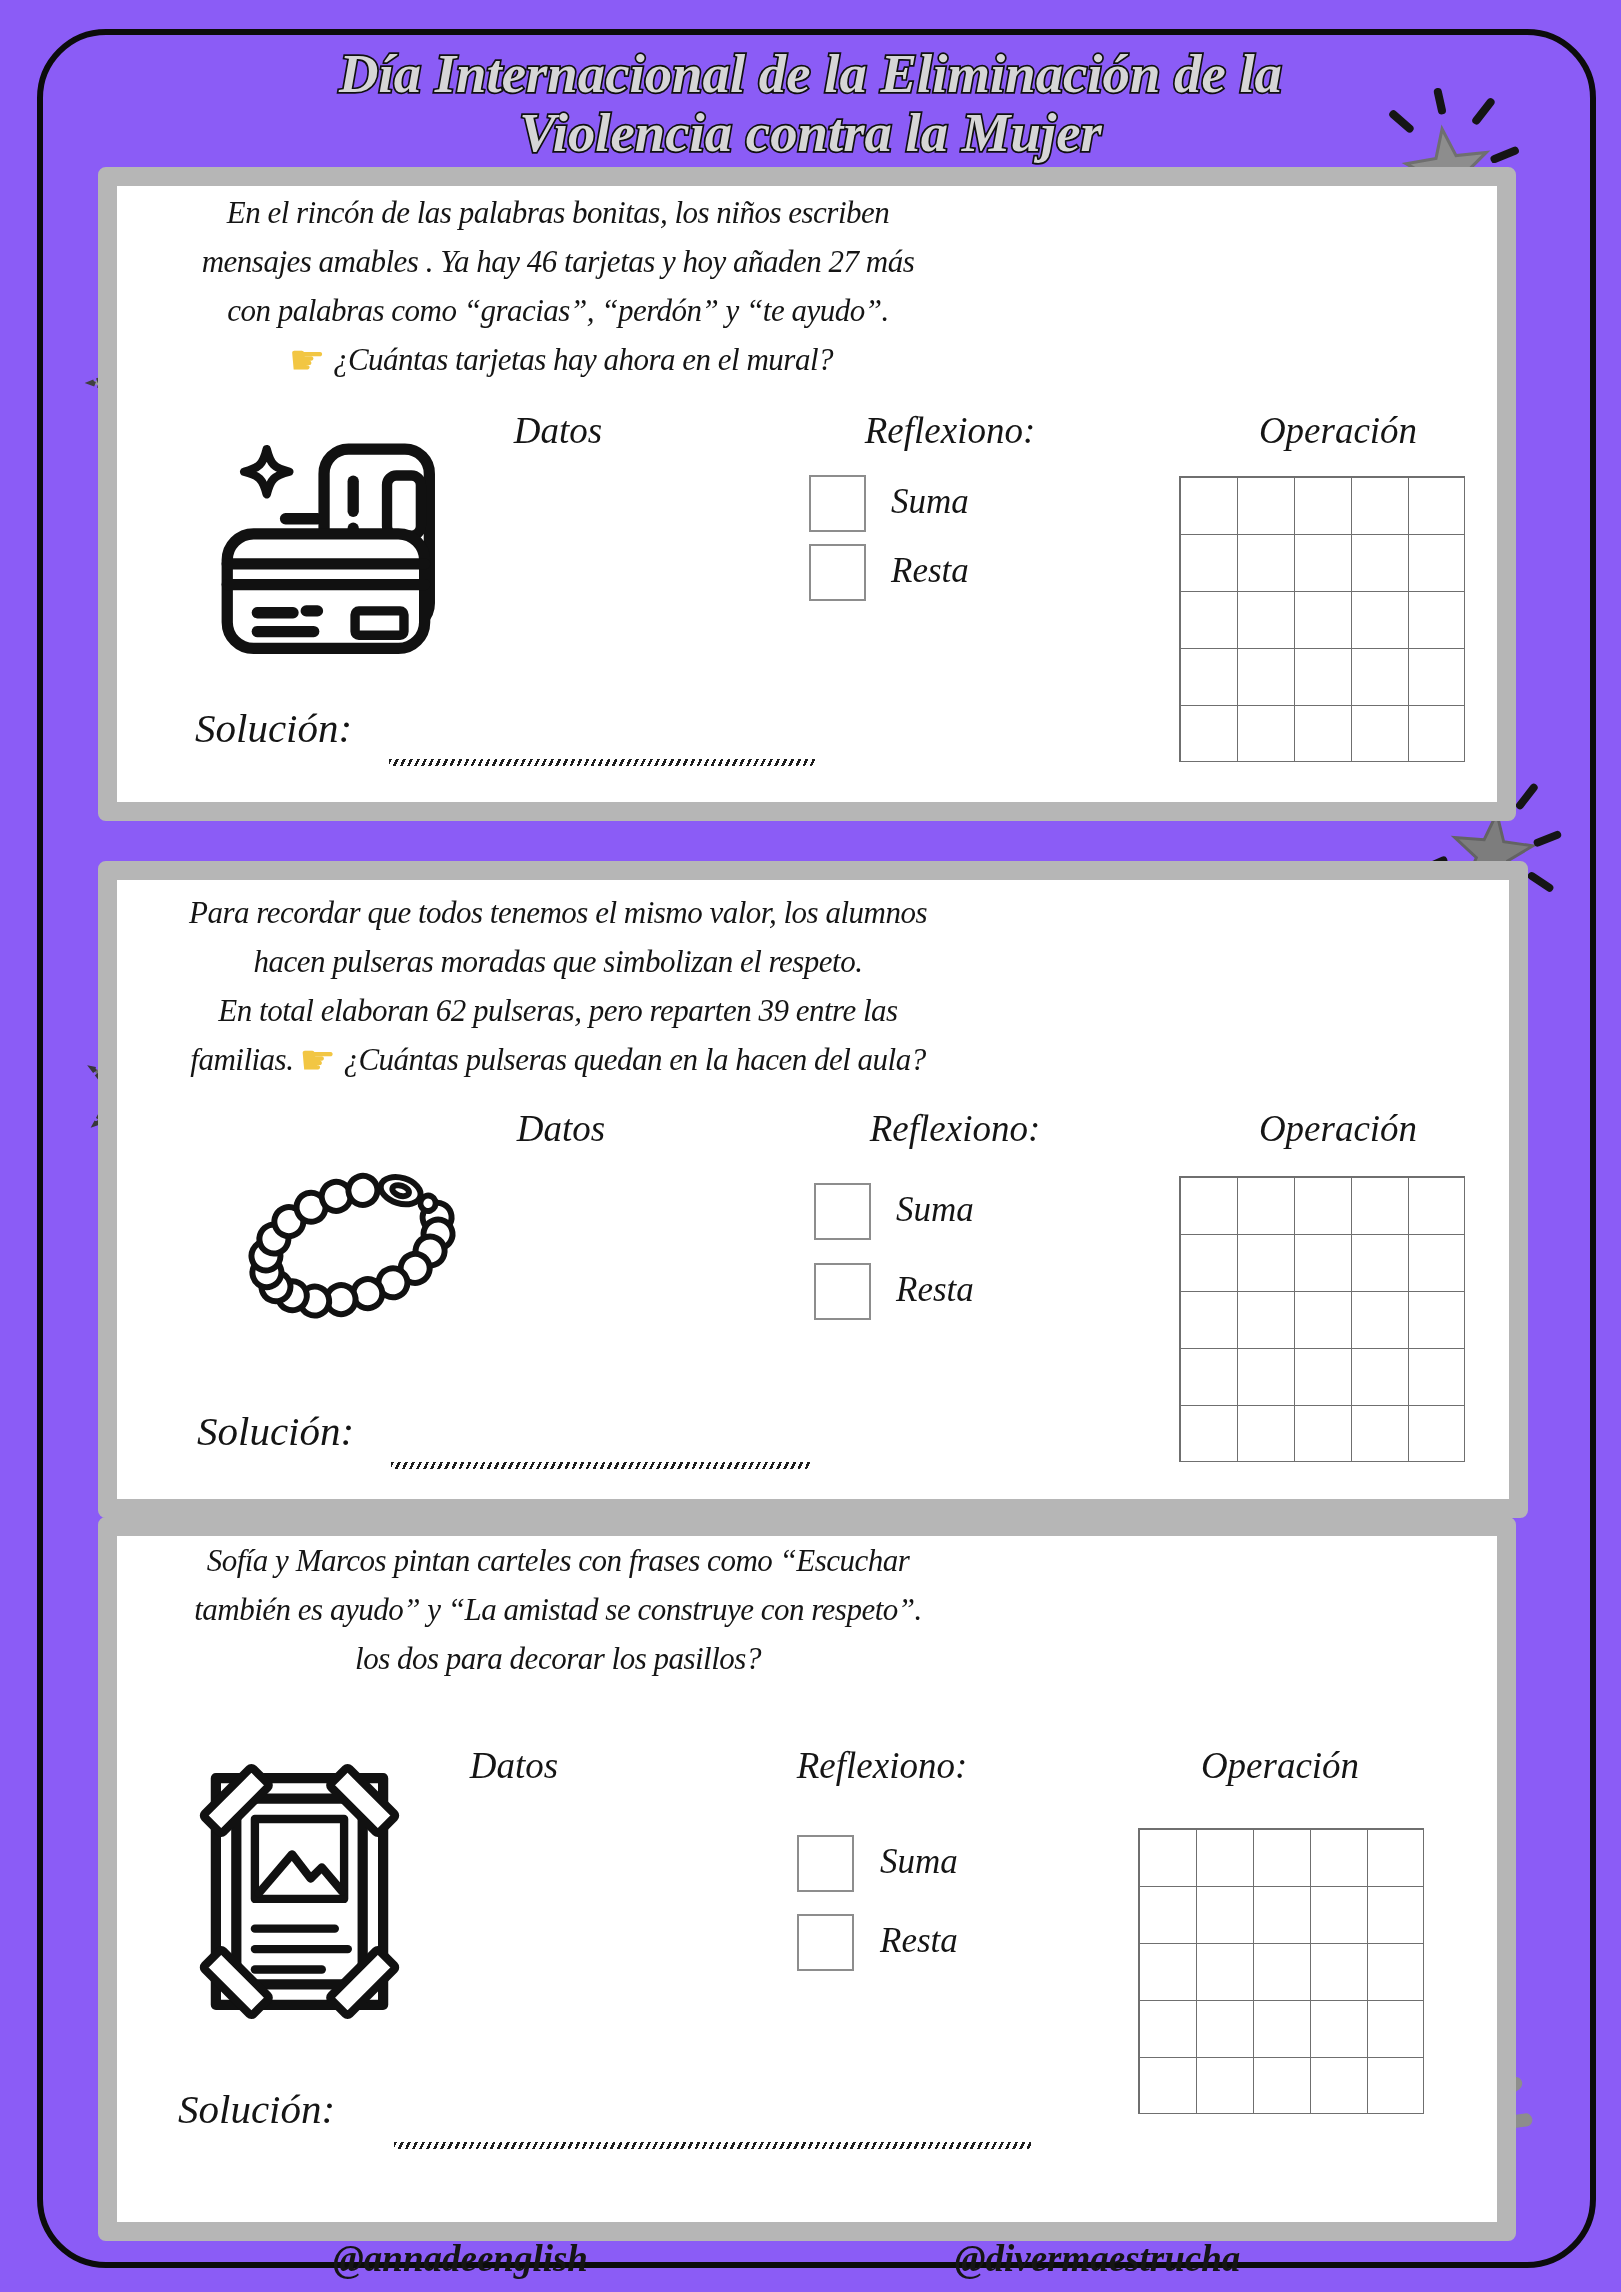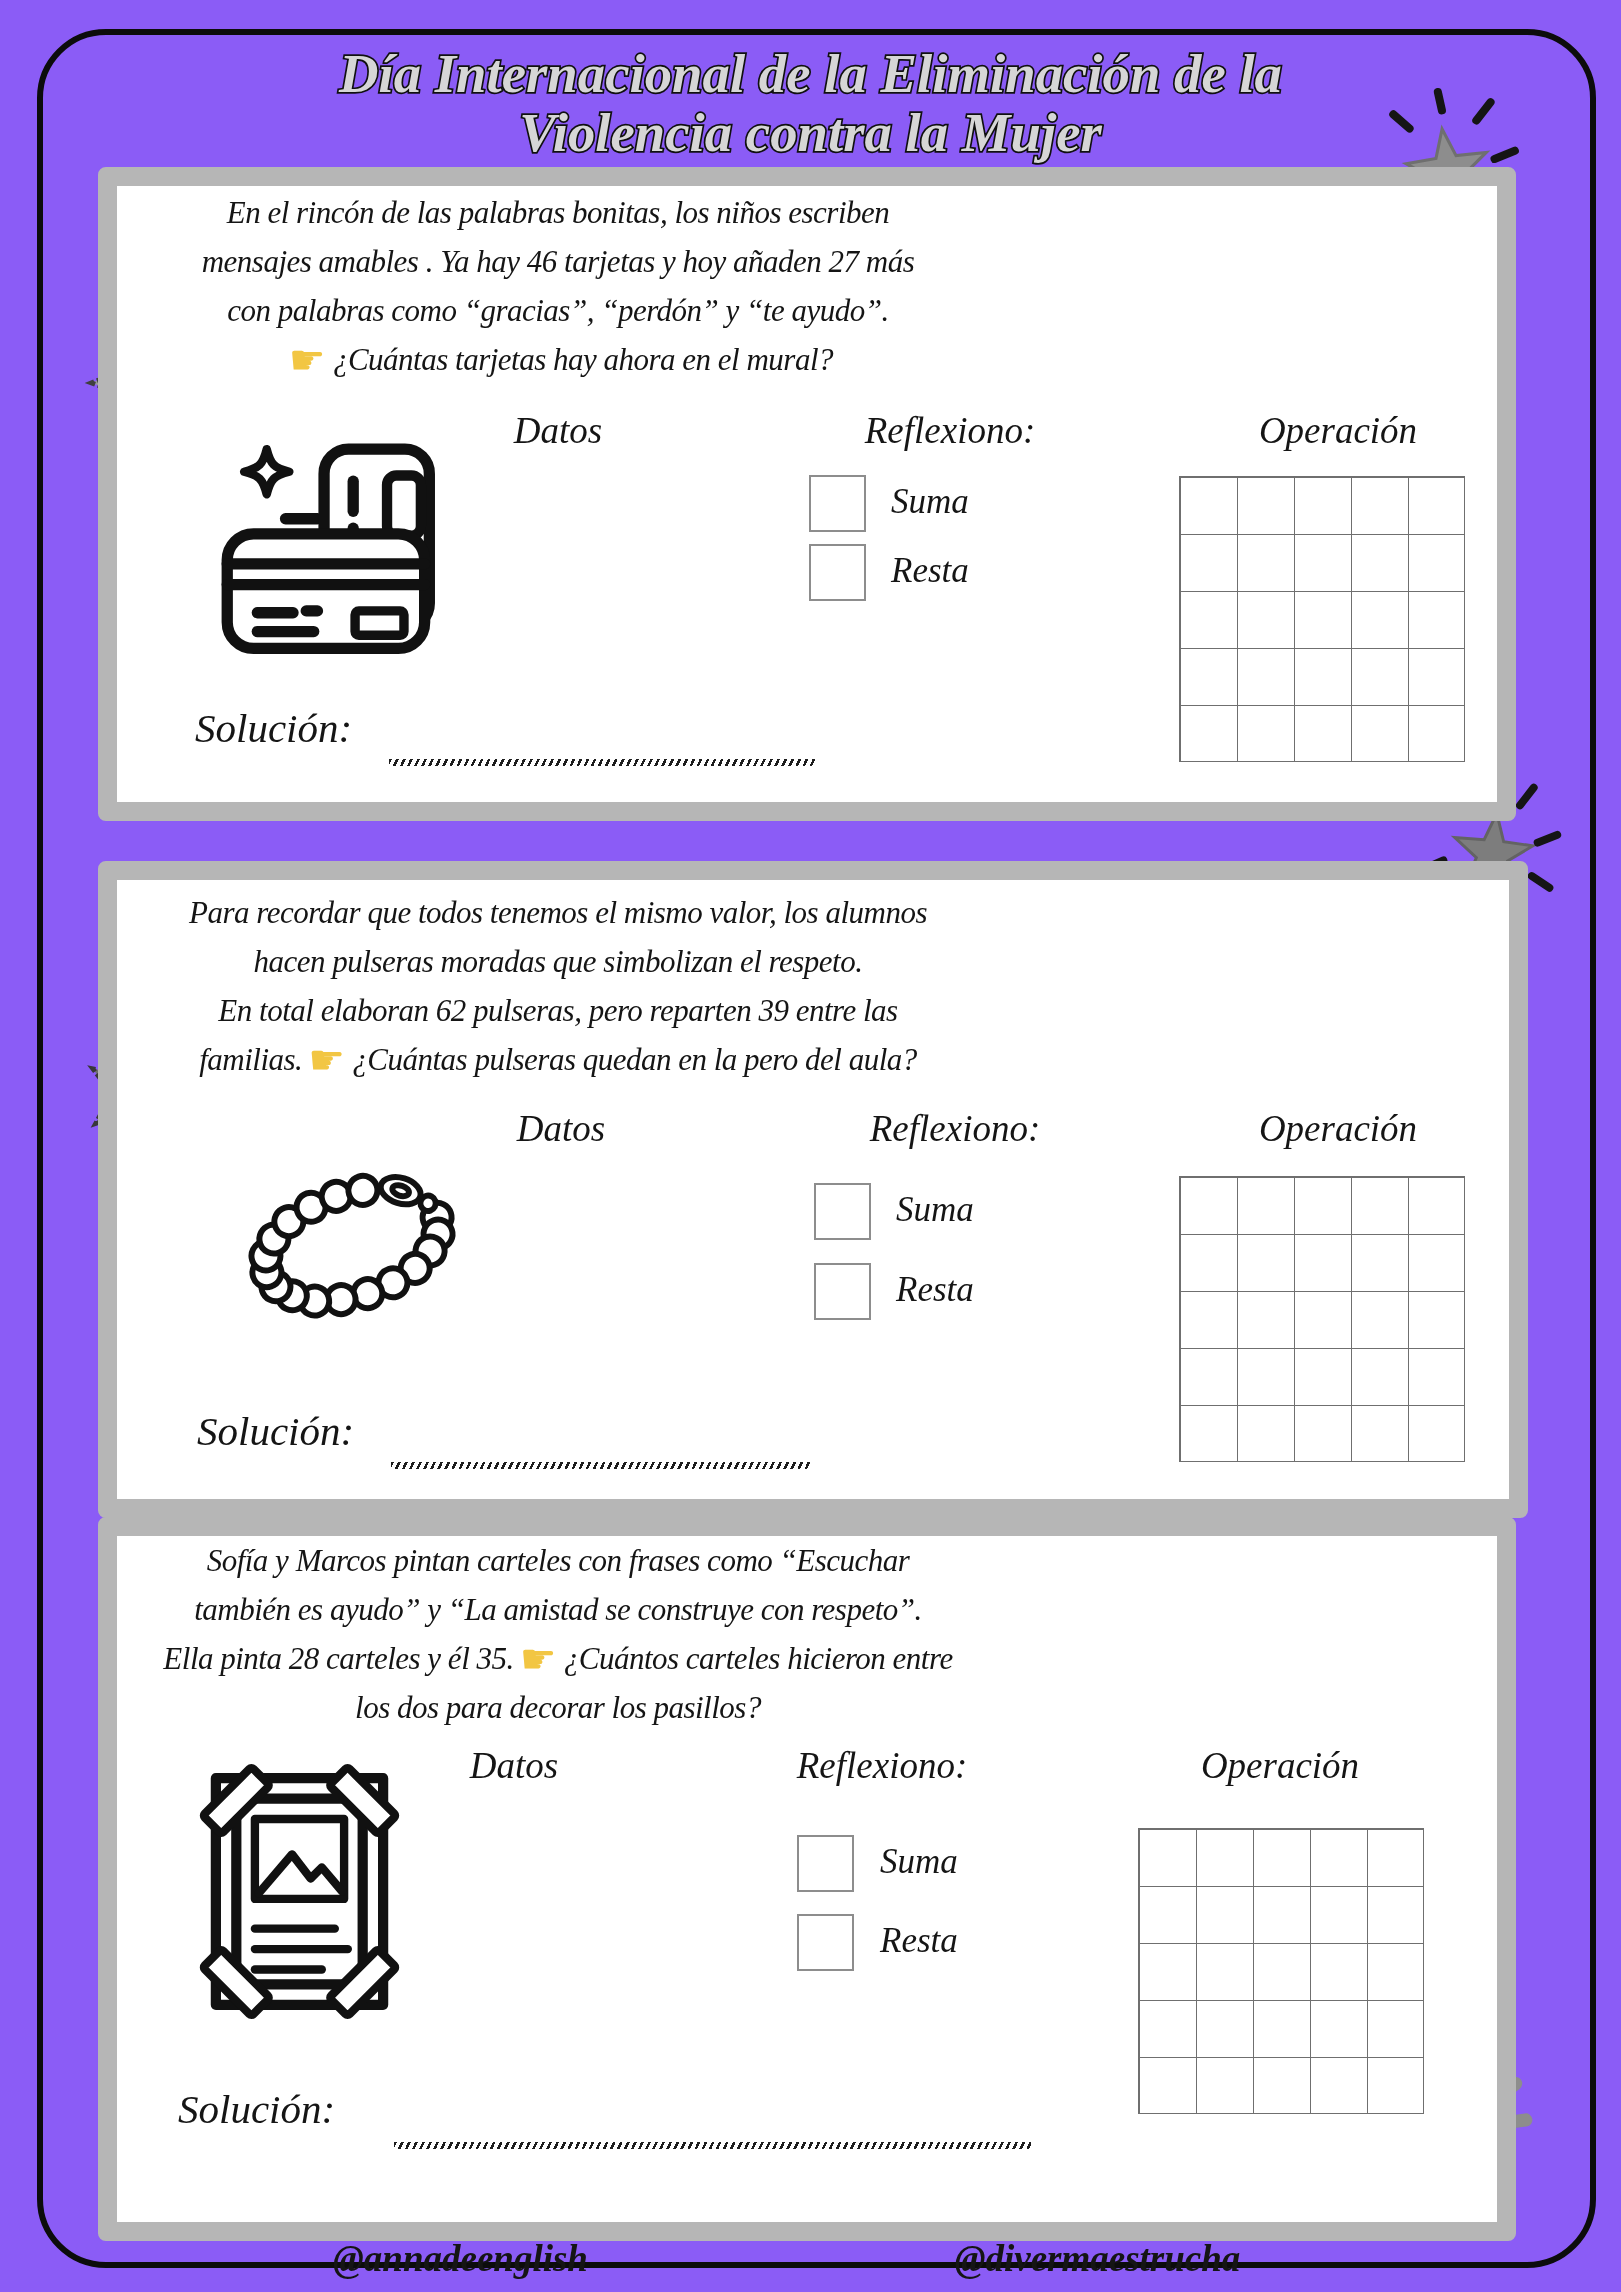--- a/index.html
+++ b/index.html
@@ -137,21 +137,21 @@
 
     <div class="sol-label" style="left:78px;top:518px">Solución:</div>
     <div class="sol-line" style="left:272px;top:573px;width:426px"></div>
   </section>
 
   <section class="box box2">
     <div class="ptext" style="top:7.8px">
       <div class="line">Para recordar que todos tenemos el mismo valor, los alumnos</div>
       <div class="line">hacen pulseras moradas que simbolizan el respeto.</div>
       <div class="line">En total elaboran 62 pulseras, pero reparten 39 entre las</div>
-      <div class="line"><span>familias.</span><span class="pointer">☛</span><span>¿Cuántas pulseras quedan en la pero del aula?</span></div>
+      <div class="line"><span>familias.</span><span class="pointer">☛</span><span>¿Cuántas pulseras quedan en la hacen del aula?</span></div>
     </div>
 
     <div class="colhead" style="left:444px;top:227px">Datos</div>
     <div class="colhead" style="left:838px;top:227px">Reflexiono:</div>
     <div class="colhead" style="left:1221px;top:227px">Operación</div>
 
     <svg class="icon" style="left:98px;top:267px" width="274" height="196" viewBox="0 0 300 230">
       <g transform="rotate(-18 150 115)" fill="#ffffff" stroke="#111111" stroke-width="7">
         <circle cx="255" cy="115" r="17"></circle>
           <circle cx="250" cy="134" r="17"></circle>
@@ -186,21 +186,20 @@
     <div class="grid" style="left:1062px;top:296px"></div>
 
     <div class="sol-label" style="left:80px;top:527px">Solución:</div>
     <div class="sol-line" style="left:274px;top:582px;width:421px"></div>
   </section>
 
   <section class="box box3">
     <div class="ptext" style="top:0px">
       <div class="line">Sofía y Marcos pintan carteles con frases como “Escuchar</div>
       <div class="line">también es ayudo” y “La amistad se construye con respeto”.</div>
-      <div class="line"><span>Ella pinta 28 carteles y él 35.</span><span class="pointer">☛</span><span>¿Cuántos carteles hicieron entre</span></div>
       <div class="line">los dos para decorar los pasillos?</div>
     </div>
 
     <div class="colhead" style="left:397px;top:208px">Datos</div>
     <div class="colhead" style="left:765px;top:208px">Reflexiono:</div>
     <div class="colhead" style="left:1163px;top:208px">Operación</div>
 
     <svg class="icon" style="left:71px;top:216px" width="223" height="279" viewBox="0 0 240 300">
       <g fill="#ffffff" stroke="#111111" stroke-width="11" stroke-linejoin="round" stroke-linecap="round">
         <rect x="30" y="28" width="180" height="244"></rect>

